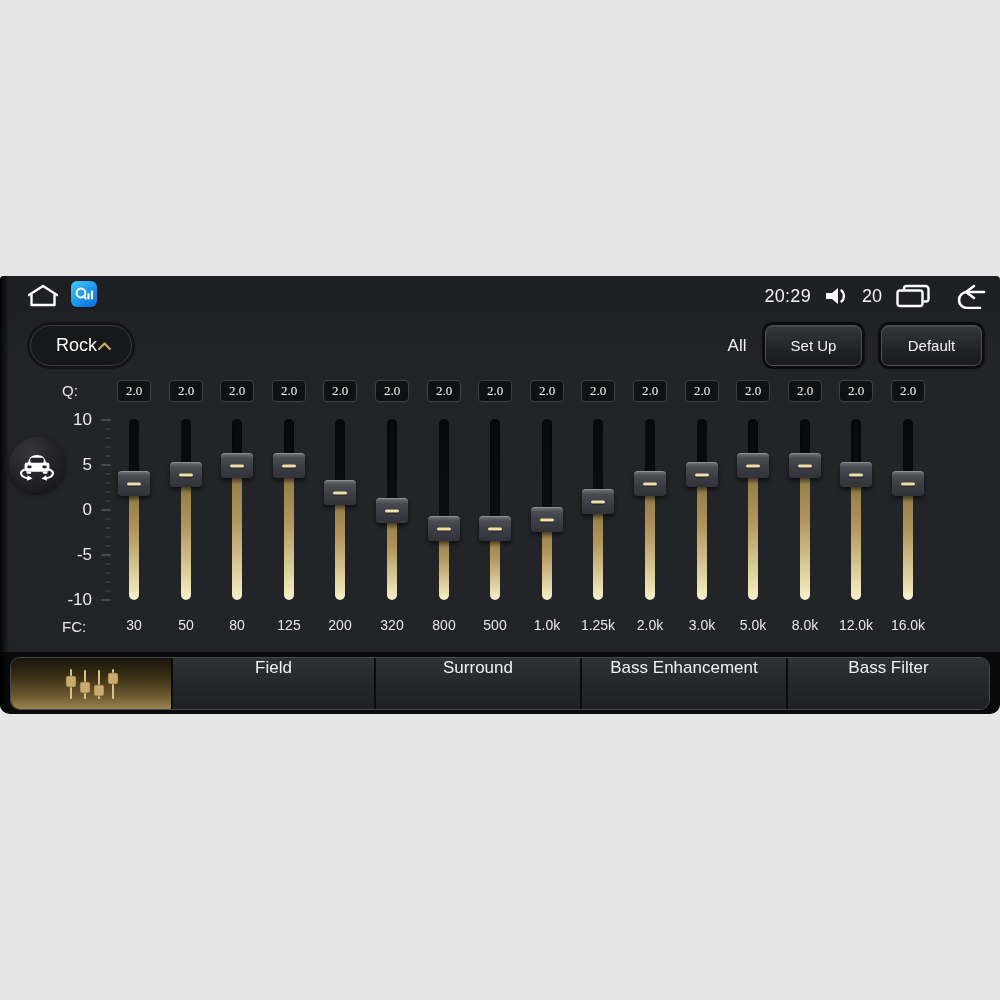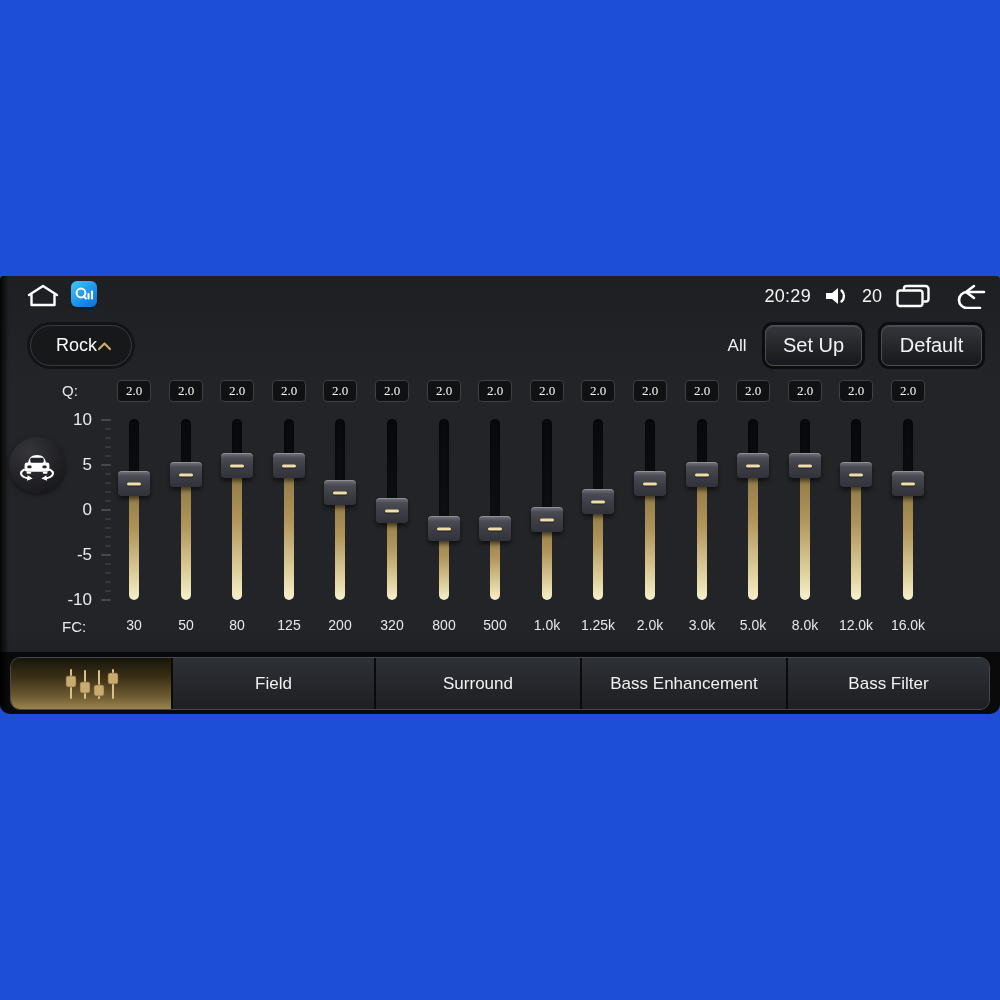--- a/index.html
+++ b/index.html
@@ -1,18 +1,18 @@
 <!DOCTYPE html>
 <html><head>
 <meta charset="utf-8">
 <style>
   * { margin:0; padding:0; box-sizing:border-box; }
   html,body { background:#ffffff; }
   body { font-family:"Liberation Sans", sans-serif; -webkit-font-smoothing:antialiased; }
-  .page { position:relative; width:1000px; height:1000px; background:#1d4ed8; overflow:hidden; }
+  .page { position:relative; width:1000px; height:1000px; background:#e5e5e5; overflow:hidden; }
 
   
   .screen {
     position:absolute; left:0; top:276px; width:1000px; height:438px;
     background:linear-gradient(180deg,#1e1f22 0%, #232427 25%, #232427 80%, #1b1c1f 100%);
     border-radius:4px 4px 10px 10px; overflow:hidden;
     color:#eee;
   }
   .screen::before { content:""; position:absolute; left:0; top:0; bottom:0; width:9px;
     background:linear-gradient(90deg, rgba(0,0,0,.85), rgba(0,0,0,0)); z-index:30; pointer-events:none; }
@@ -32,21 +32,21 @@
   .preset-pill { position:absolute; left:30px; top:49px; height:41px; padding:0 19px 0 25px;
     display:flex; align-items:center; border-radius:21px;
     background:#17181a; border:1px solid #3a3b3f; box-shadow:0 0 0 3px rgba(10,10,12,.55);
     cursor:pointer; }
   .preset-pill .label { font-size:18px; color:#fafafa; }
   .all-label { position:absolute; left:716px; top:58px; width:42px; height:24px; line-height:24px;
     text-align:center; font-size:17px; color:#f2f2f2; }
   .hdr-btn { position:absolute; top:49px; height:41px; border-radius:8px;
     background:linear-gradient(180deg,#34363b 0%, #1a1b1e 90%);
     border:1px solid #4c4e54; box-shadow:0 0 0 3px rgba(9,9,11,.85), inset 0 1px 0 rgba(255,255,255,.10);
-    color:#f3f3f3; font-size:20px; display:flex; align-items:center; justify-content:center; }
+    color:#f3f3f3; font-size:15px; display:flex; align-items:center; justify-content:center; }
   .btn-setup { left:765px; width:97px; }
   .btn-default { left:881px; width:101px; }
 
   
   .row-label { position:absolute; left:62px; width:34px; height:22px; line-height:22px;
     font-size:15px; color:#e9e9e9; }
   .q-row-label { top:104px; }
   .fc-row-label { top:340px; }
 
   .axis-label { position:absolute; left:44px; width:48px; height:22px; line-height:22px;
@@ -78,21 +78,21 @@
   
   .field-circle { position:absolute; left:9px; top:161px; width:56px; height:56px; border-radius:50%;
     background:radial-gradient(circle at 36% 28%, #35353a 0%, #222226 55%, #121214 100%);
     box-shadow:0 2px 5px rgba(0,0,0,.5); display:flex; align-items:center; justify-content:center; z-index:40; }
 
   
   .tabbar-strip { position:absolute; left:0; right:0; top:376px; height:62px; background:#0a0a0b;
     border-radius:0 0 10px 10px; }
   .tabbar { position:absolute; left:10px; top:5px; width:980px; height:53px; border-radius:10px;
     border:1px solid #46484d; overflow:hidden; display:flex; background:#202226; }
-  .tab { height:100%; display:flex; align-items:center; justify-content:center;
+  .tab { height:100%; display:flex; justify-content:center;
     background:linear-gradient(180deg,#2e3136 0%, #24262a 55%, #1e2024 100%);
     border-left:2px solid #0a0a0b; color:#f1f1f1; font-size:17px; cursor:pointer; }
   .tab:first-child { border-left:none; }
   .tab.selected {
     background:linear-gradient(180deg,#19150c 0%, #3a3015 38%, #6d5a31 75%, #9c8350 100%);
   }
 </style>
 </head>
 <body>
 

